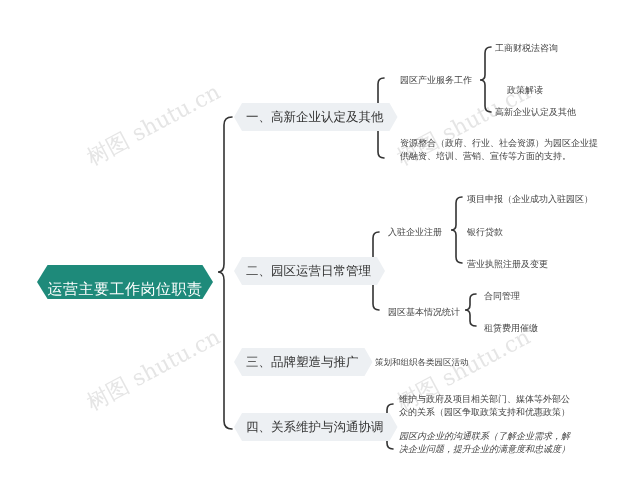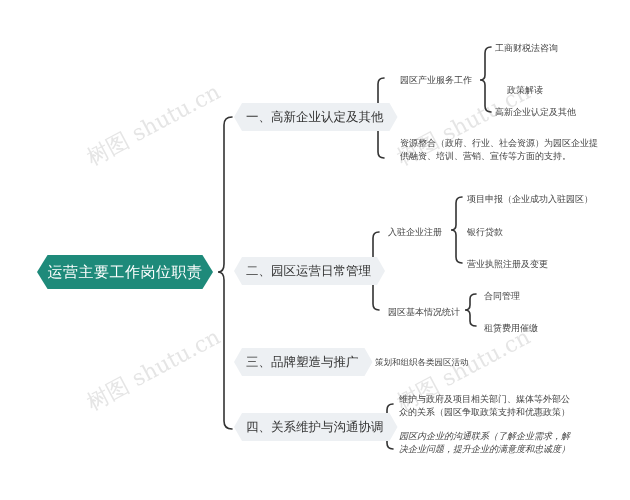--- a/index.html
+++ b/index.html
@@ -4,23 +4,23 @@
 <style>
   html, body { margin: 0; padding: 0; }
   body {
     width: 630px; height: 500px; position: relative; overflow: hidden;
     background: #ffffff;
     font-family: "DejaVu Sans", "Liberation Sans", sans-serif;
     color: #333333;
   }
   svg.lines { position: absolute; left: 0; top: 0; width: 630px; height: 500px; }
   .root {
-    position: absolute; left: 37px; top: 255px; width: 176px; height: 34px;
+    position: absolute; left: 37px; top: 265px; width: 176px; height: 34px;
     background: #1e8a7a; color: #ffffff; font-size: 15px;
-    display: flex; align-items: center; justify-content: center;
+    display: flex; align-items: flex-end; justify-content: center;
     clip-path: polygon(6% 0, 94% 0, 100% 50%, 94% 100%, 6% 100%, 0 50%);
     letter-spacing: 0.5px;
   }
   .l1 {
     position: absolute; height: 28px; background: #edf0f3; color: #333;
     font-size: 12.5px; display: flex; align-items: center; padding: 0 14px 0 12px;
     clip-path: polygon(8px 0, calc(100% - 8px) 0, 100% 50%, calc(100% - 8px) 100%, 8px 100%, 0 50%);
     white-space: nowrap;
   }
   .l2 { position: absolute; font-size: 9px; color: #444; white-space: nowrap; }

